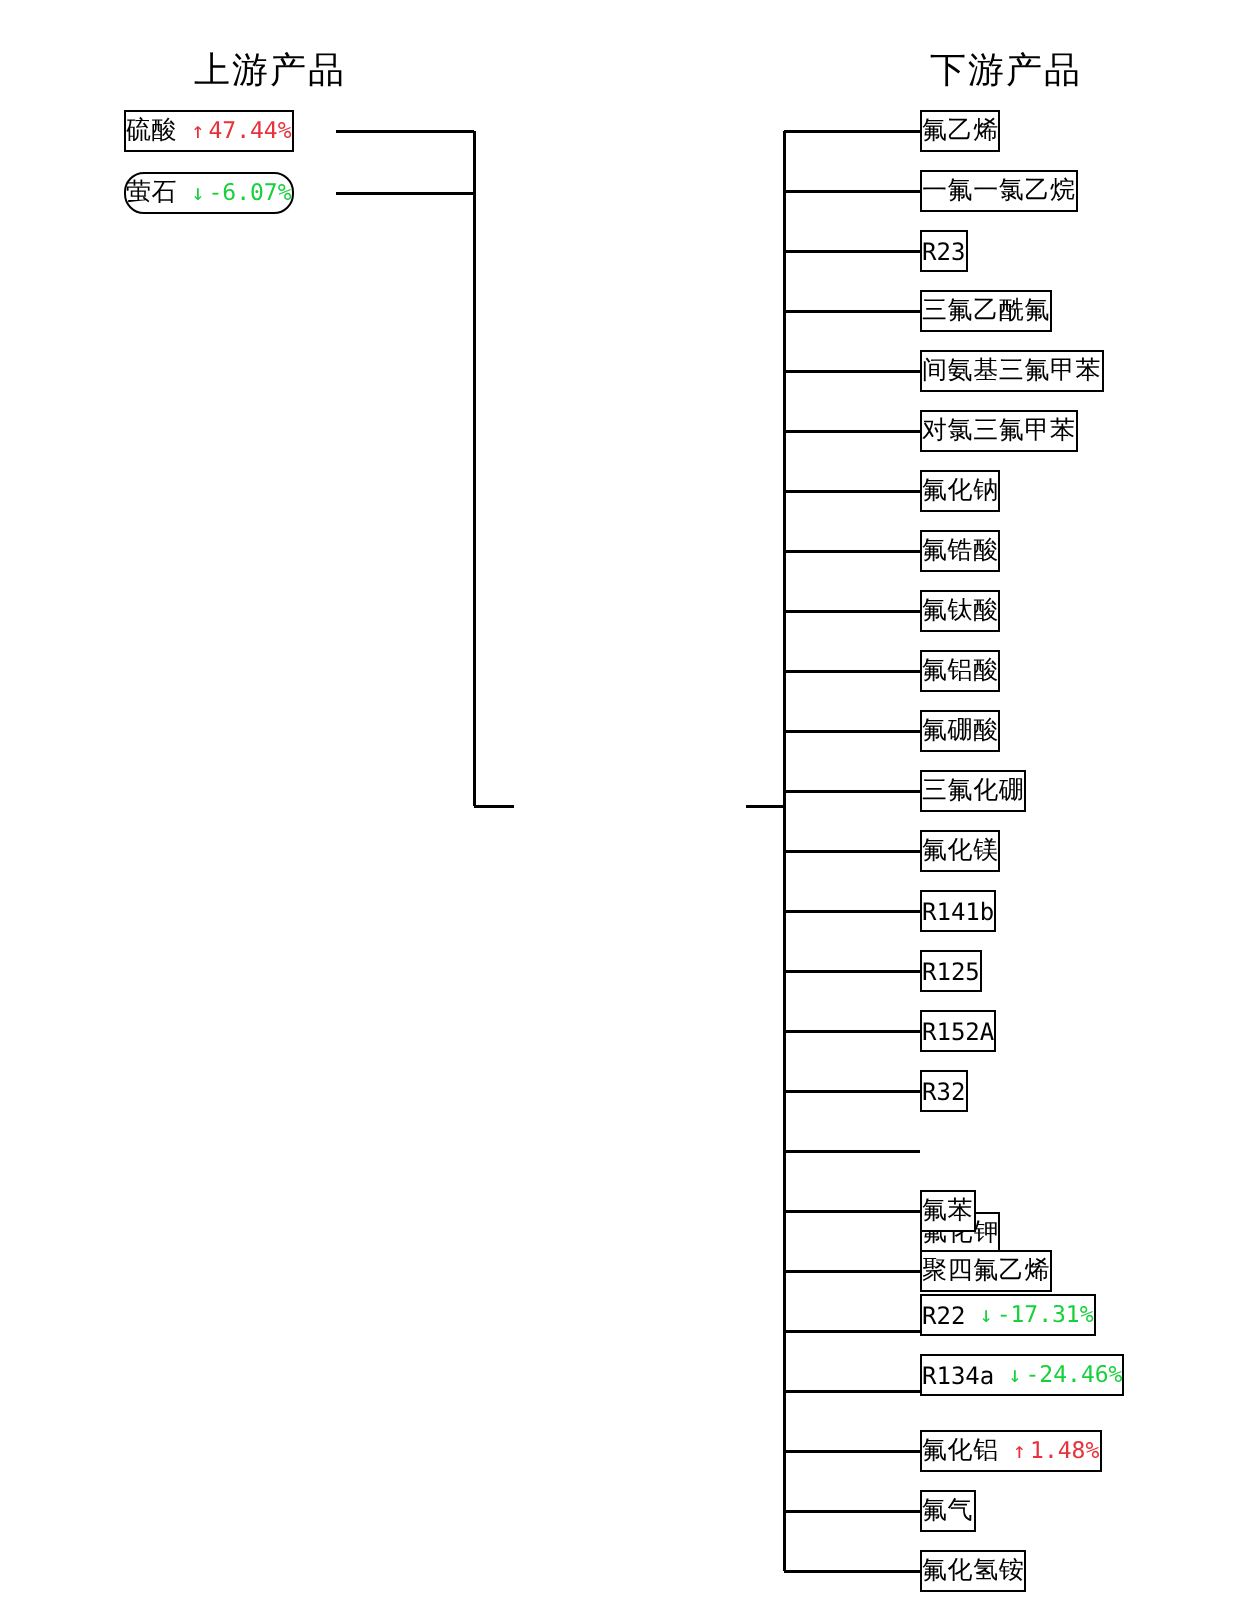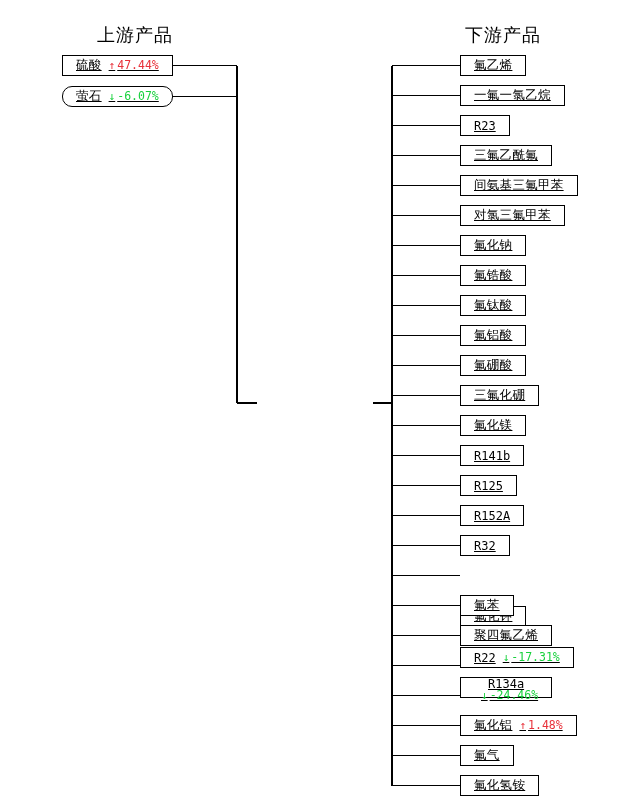--- a/index.html
+++ b/index.html
@@ -60,24 +60,23 @@
 
   
   .node {
     position: absolute;
     border: 1.5px solid #000000;
     background: #ffffff;
     height: 21px;
     box-sizing: border-box;
     display: flex;
     align-items: center;
-    padding: 0 13px;
+    padding: 0 0;
     white-space: nowrap;
     line-height: 1;
-    text-decoration: underline;
   }
   .node .nm {
     font-size: 12.5px;
     color: #000000;
     letter-spacing: 0.3px;
   }
   .node .nm.mono {
     font-family: "DejaVu Sans Mono", "Liberation Mono", monospace;
     font-size: 12px;
     letter-spacing: 0;
@@ -214,21 +213,21 @@
       </div>
       <div class="node down-node" style="top: 566px; margin-top: 40px;">
         <span class="nm">氟化钾</span>
       </div>
       <div class="node down-node" style="top: 595px;">
         <span class="nm">氟苯</span>
       </div>
       <div class="node down-node" style="top: 625px;">
         <span class="nm">聚四氟乙烯</span>
       </div>
-      <div class="node down-node" style="top: 677px; flex-direction: column;">
+      <div class="node down-node" style="top: 677px;">
         <span class="nm mono">R134a</span>
         <span class="pct down"><span class="arrow">↓</span><span>-24.46%</span></span>
       </div>
       <div class="node down-node" style="top: 647px;">
         <span class="nm mono">R22</span>
         <span class="pct down"><span class="arrow">↓</span><span>-17.31%</span></span>
       </div>
       <div class="node down-node" style="top: 715px;">
         <span class="nm">氟化铝</span>
         <span class="pct up"><span class="arrow">↑</span><span>1.48%</span></span>

